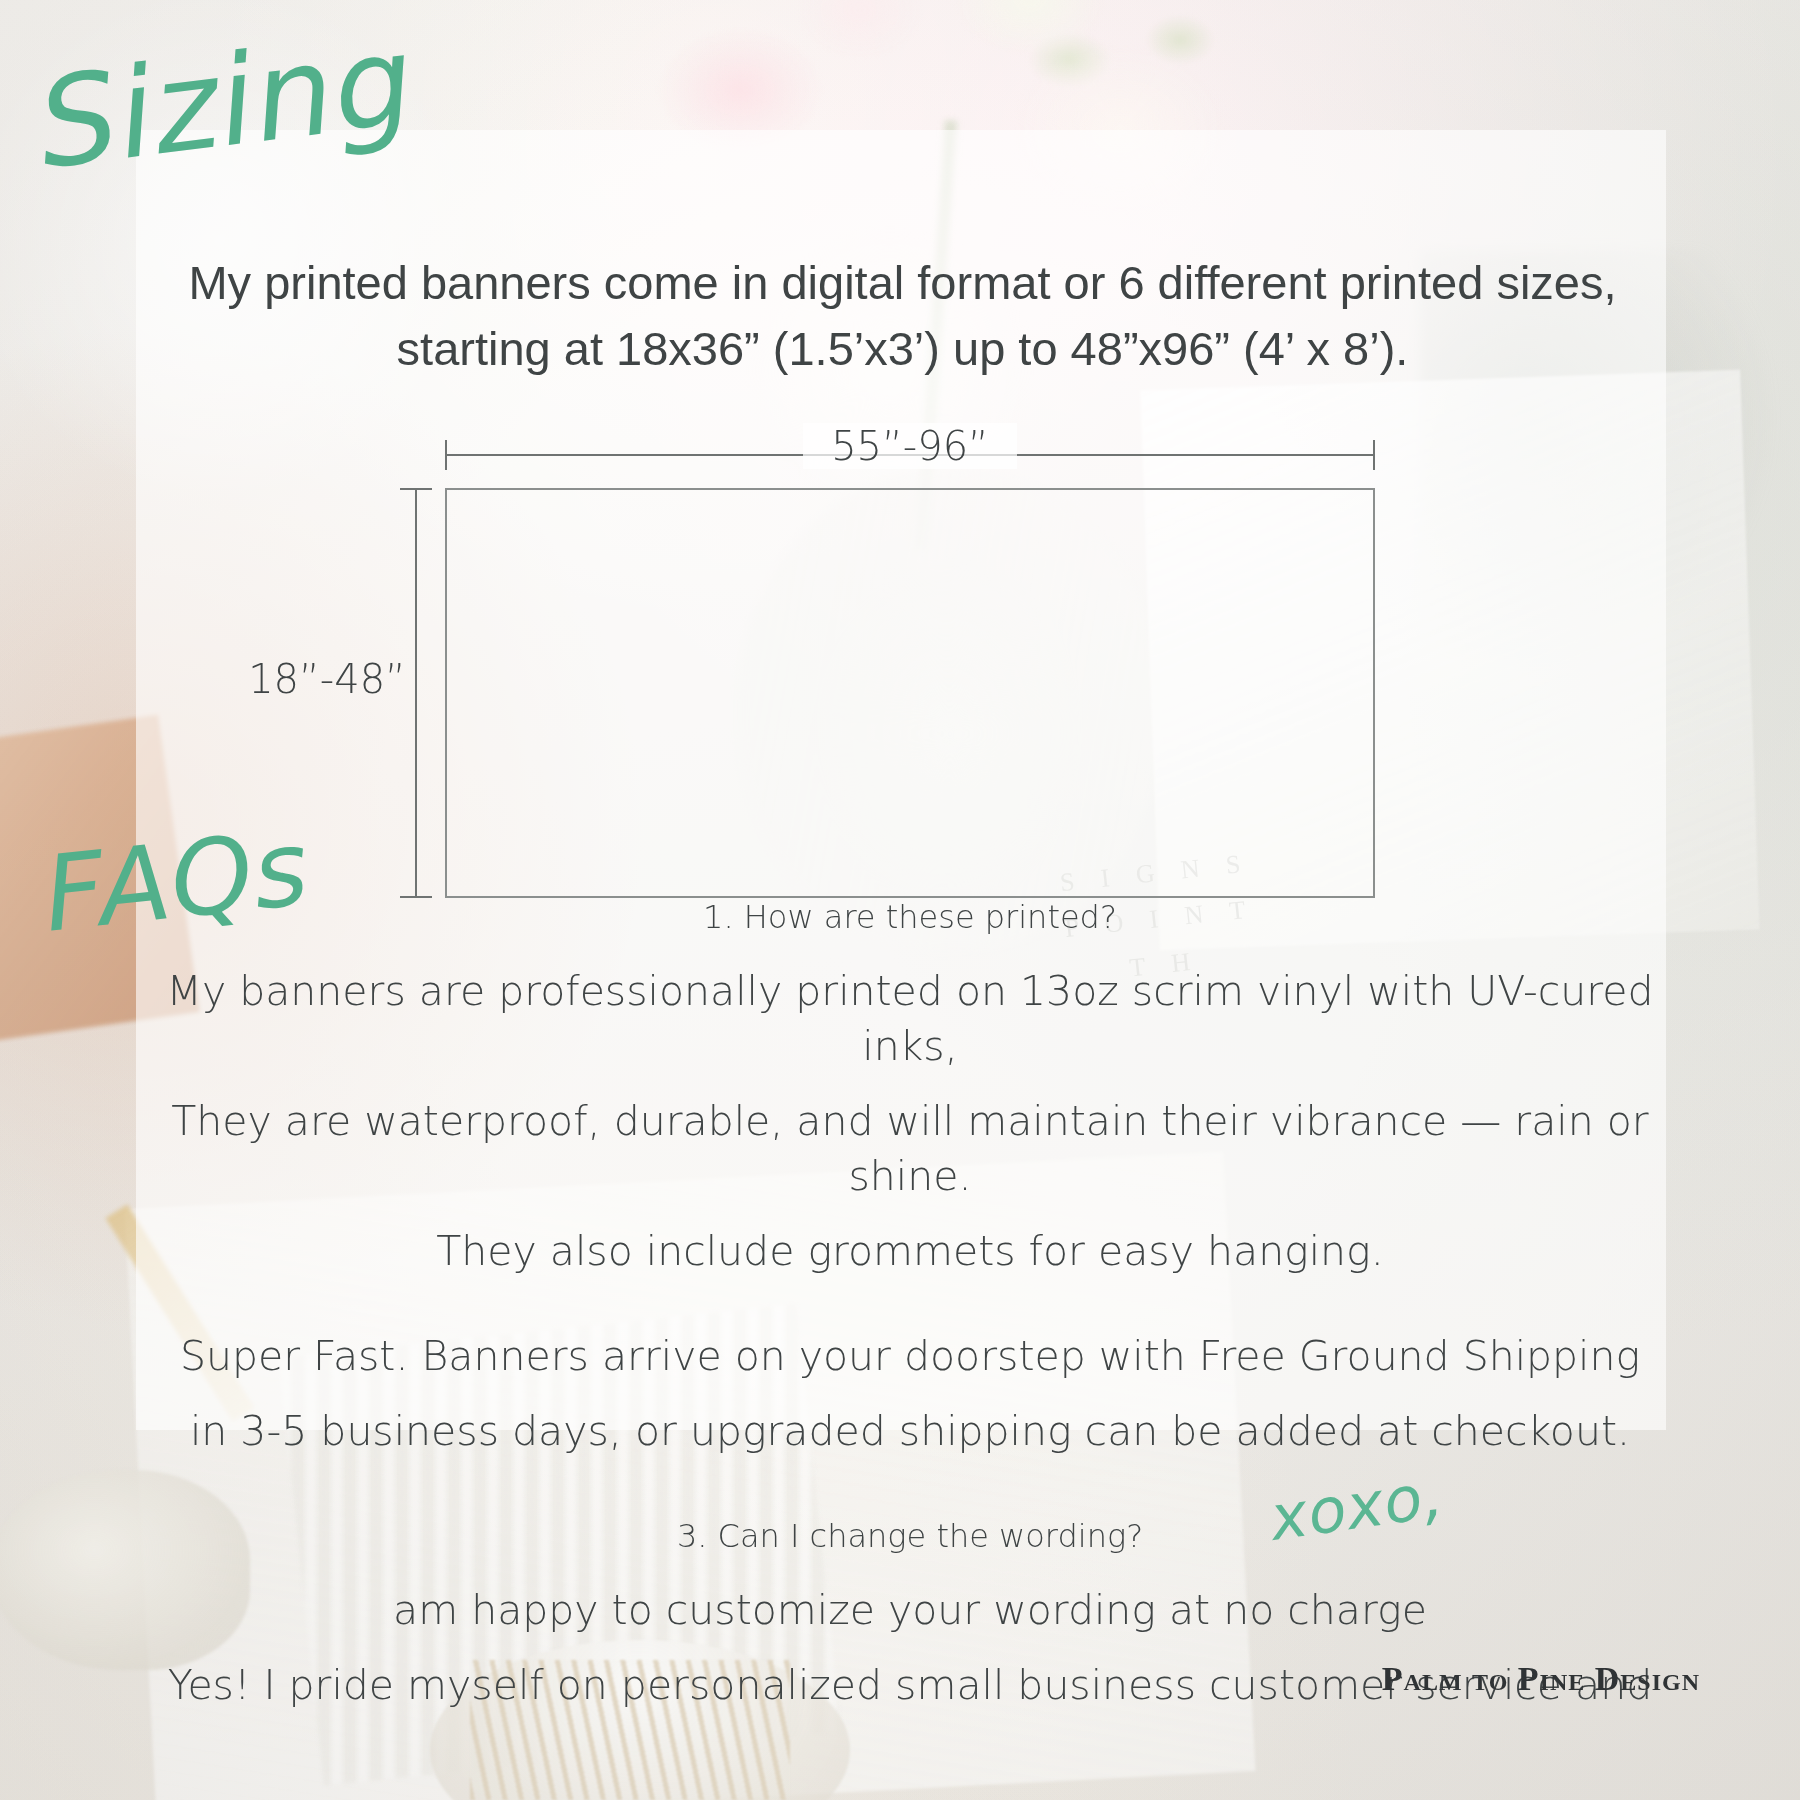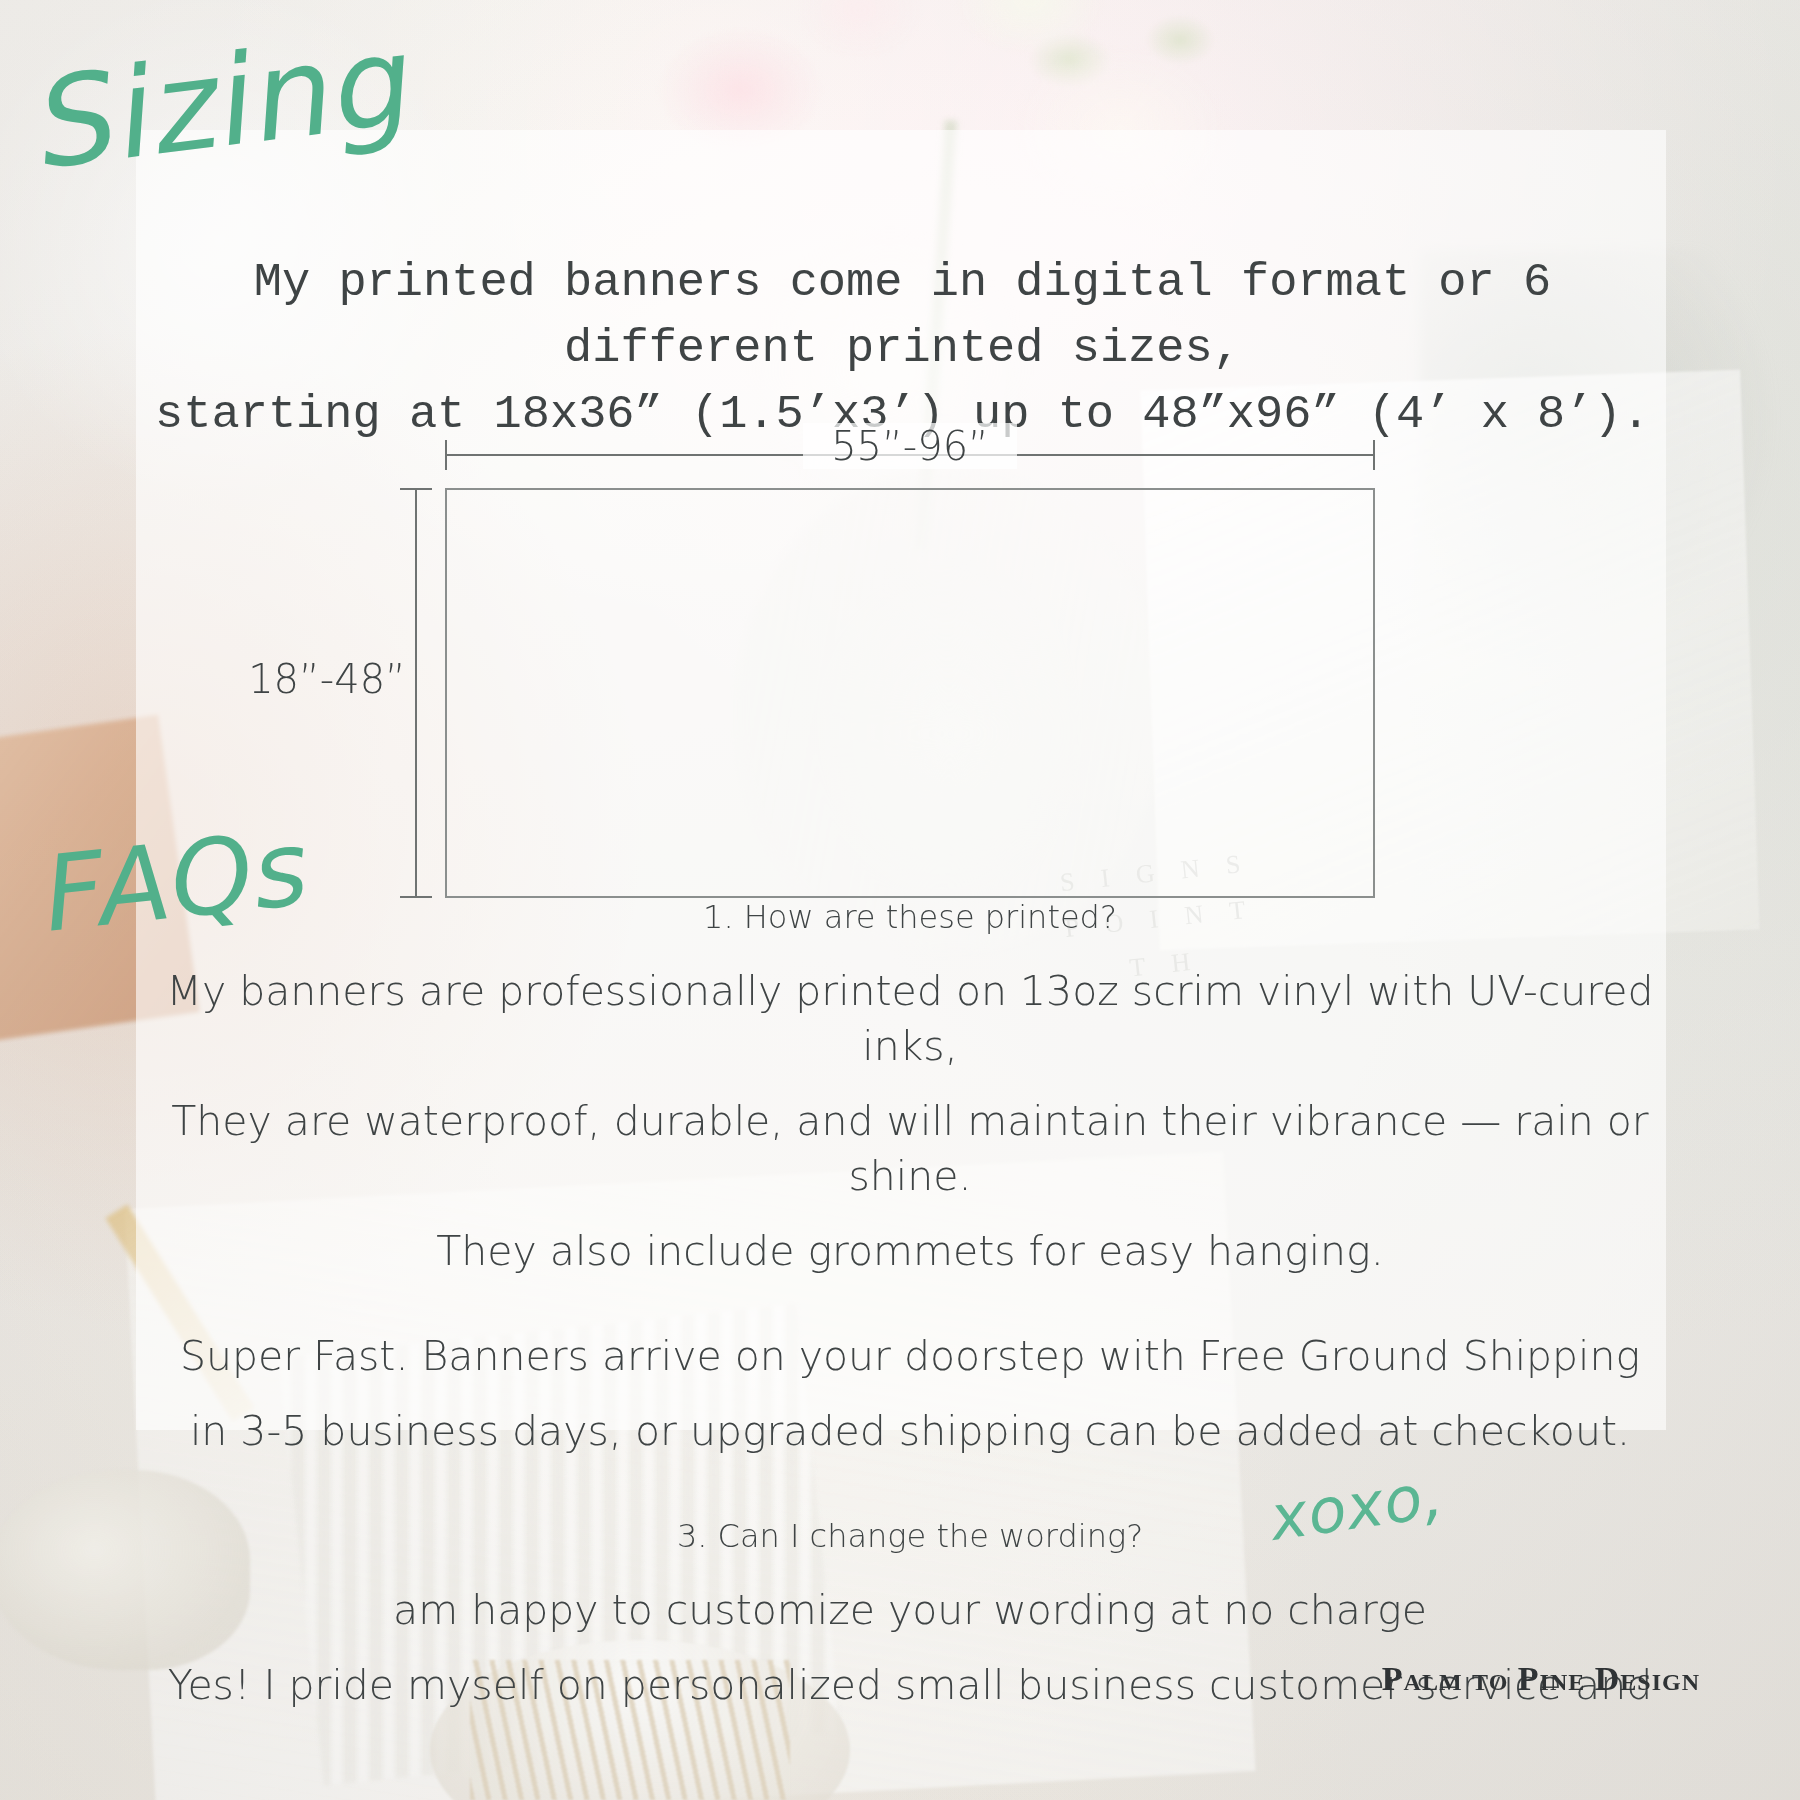--- a/index.html
+++ b/index.html
@@ -210,21 +210,21 @@
   
   .intro {
     position: absolute;
     left: 130px;
     top: 250px;
     width: 1545px;
     text-align: center;
     color: #3f4445;
     font-size: 47px;
     line-height: 66px;
-    font-family: Liberation Mono, monospace;
+    font-family: Liberation Sans, sans-serif;
     font-weight: 300;
   }
   .intro .l2 { display: block; }
 
   
   .diagram {
     position: absolute;
     left: 240px;
     top: 430px;
     width: 1220px;

